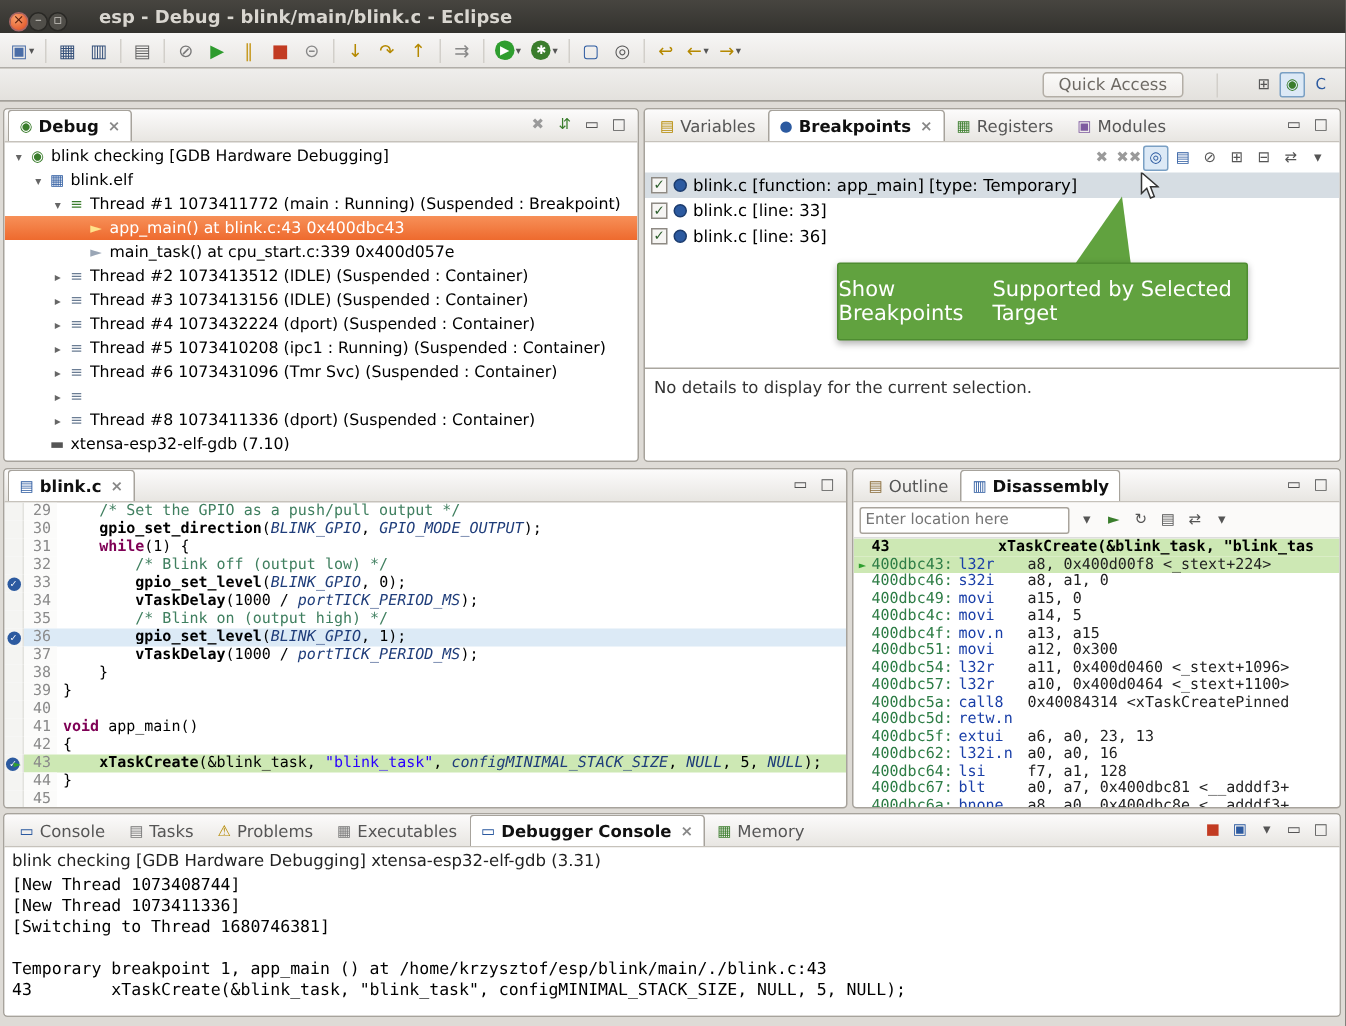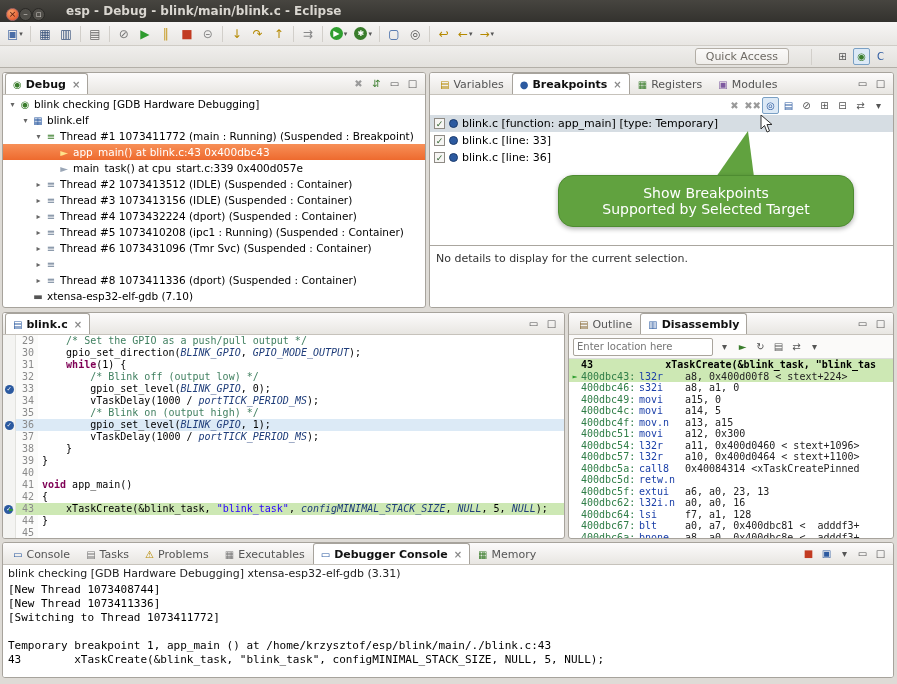--- a/index.html
+++ b/index.html
@@ -61,41 +61,41 @@
 
 .bpbody{flex:1;display:flex;flex-direction:column;position:relative}
 .bptoolbar{display:flex;justify-content:flex-end;padding:2px 6px 1px;gap:1px;background:#fff}
 .bprow{height:17px;display:flex;align-items:center;padding-left:4px;font-size:11px;gap:4px}
 .bprow.sel{background:#d6dde3}
 .cbx{width:11px;height:11px;border:1px solid #8e8a84;background:#f6f5f3;font-size:9px;line-height:10px;
   text-align:center;color:#2d5f2d;flex:0 0 11px}
 .bpdot{width:9px;height:9px;border-radius:50%;background:#2c5aa0;border:1px solid #1c3c6e;flex:0 0 9px}
 .bpfill{flex:1}
 .bpdetails{border-top:1px solid #aaa69f;height:62px;flex:0 0 62px;padding:6px;font-size:11px;color:#333;background:#fff}
-.callout{position:absolute;left:128px;top:80px;width:296px;height:52px;background:var(--callout,#61a23f);
-  border:1px solid #4e8c31;border-radius:15px;color:#fff;display:flex;flex-direction:column;align-items:center;
+.callout{position:absolute;left:128px;top:80px;width:274px;height:52px;background:var(--callout,#61a23f);
+  border:1px solid #4e8c31;border-radius:2px;color:#fff;display:flex;flex-direction:row;align-items:center;
   justify-content:center;font-size:14px;z-index:40;box-shadow:0 2px 5px rgba(0,0,0,.3)}
 .callout-arrow{position:absolute;top:36px;left:286px;width:0;height:0;
   border-bottom:46px solid var(--callout,#61a23f);border-left:32px solid transparent;
   border-right:6px solid transparent;z-index:39}
 .cursor{position:absolute;left:330px;top:20px;z-index:50}
 
 
 .editor-body{flex:1;overflow:hidden;font-family:"DejaVu Sans Mono","Liberation Mono",monospace;font-size:10px}
 .eline{height:12px;display:flex;align-items:flex-end;white-space:pre}
 .eann{width:13px;height:12px;flex:0 0 13px;background:#f4f4f2;border-right:1px solid #e2e2de;
   display:inline-flex;align-items:center;justify-content:center}
 .ebp{width:9px;height:9px;border-radius:50%;background:#2c5aa0;color:#fff;font-size:7px;line-height:9px;text-align:center}
 .earr{color:#2f9e2f;font-size:8px;margin-left:-4px}
 .enum{width:22px;flex:0 0 22px;text-align:right;padding-right:4px;color:#8a8a8a;background:#fbfbfa;height:12px;line-height:12px}
 .ecode{flex:1;height:12px;line-height:12px;padding-left:4px;overflow:hidden}
 .hl-green .enum,.hl-green .ecode{background:var(--curline,#cde8b4)}
 .hl-blue .enum,.hl-blue .ecode{background:#dceaf6}
 .tk-p{color:#000}.tk-c{color:#3f7f5f}.tk-k{color:#7f0055;font-weight:bold}
-.tk-m{color:#1f3d7a;font-style:italic}.tk-s{color:#2a00ff}.tk-f{color:#000;font-weight:normal}
+.tk-m{color:#1f3d7a;font-style:italic}.tk-s{color:#2a00ff}.tk-f{color:#000;font-weight:bold}
 
 
 .dloc{height:24px;flex:0 0 24px;display:flex;align-items:center;gap:3px;padding:2px 4px;
   border-bottom:1px solid #ddd;background:#fbfaf9}
 .dinput{flex:0 0 140px;height:18px;border:1px solid #a9a49c;border-radius:2px;font-size:10px;
   padding:0 3px;color:#555;background:#fff;font-family:inherit}
 .disasm-body{flex:1;overflow:hidden;font-family:"DejaVu Sans Mono","Liberation Mono",monospace;font-size:10px}
 .drow{height:11.5px;display:flex;white-space:pre;align-items:center}
 .drow.dhl{background:var(--curline,#cde8b4)}
 .dgut{width:12px;flex:0 0 12px;color:#2f9e2f;font-size:8px;text-align:center}
@@ -550,21 +550,21 @@
             <span class="mini">
               <span style="color: rgb(85, 85, 85); font-size: 10px;">□</span>
             </span>
           </div>
       </div>
       <div class="console-body">
         <div class="cheader">blink checking [GDB Hardware Debugging] xtensa-esp32-elf-gdb (3.31)</div>
         <div id="console-lines">
             <div class="cline">[New Thread 1073408744]</div>
             <div class="cline">[New Thread 1073411336]</div>
-            <div class="cline">[Switching to Thread 1073411772]</div>
+            <div class="cline">[Switching to Thread 1680746381]</div>
             <div class="cline">&nbsp;</div>
             <div class="cline">Temporary breakpoint 1, app_main () at /home/krzysztof/esp/blink/main/./blink.c:43</div>
             <div class="cline">43        xTaskCreate(&amp;blink_task, "blink_task", configMINIMAL_STACK_SIZE, NULL, 5, NULL);</div>
           </div>
       </div>
     </section>
 
   </div>
 </div>
 

